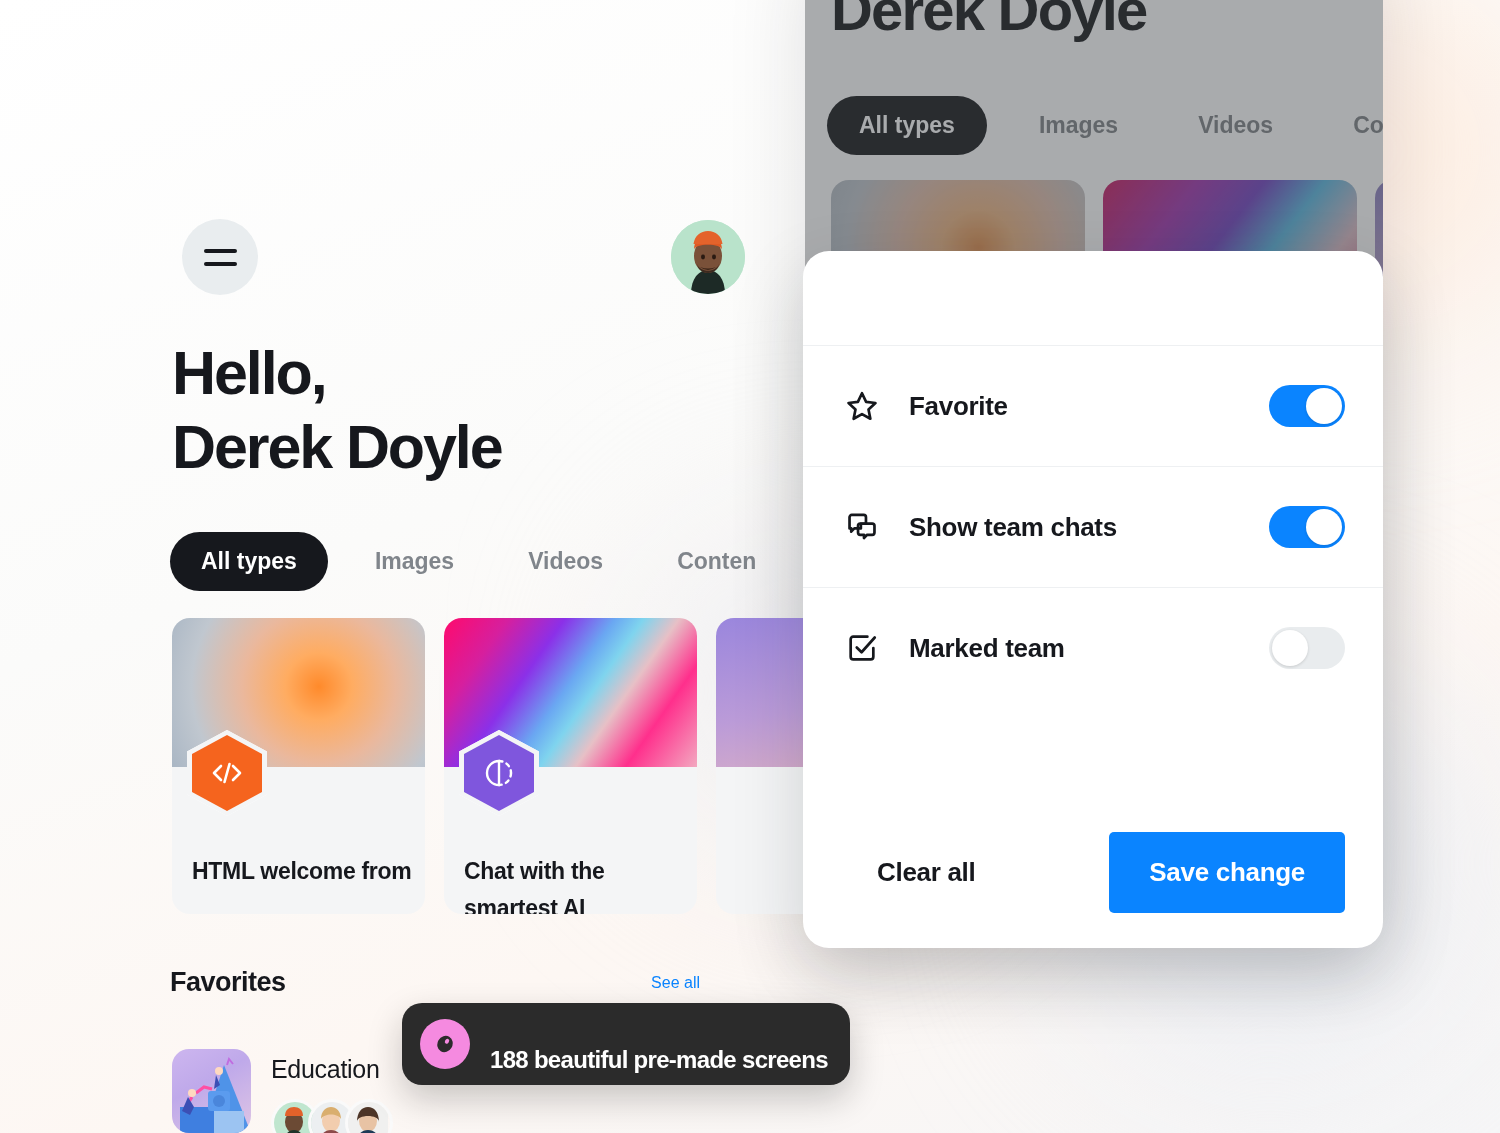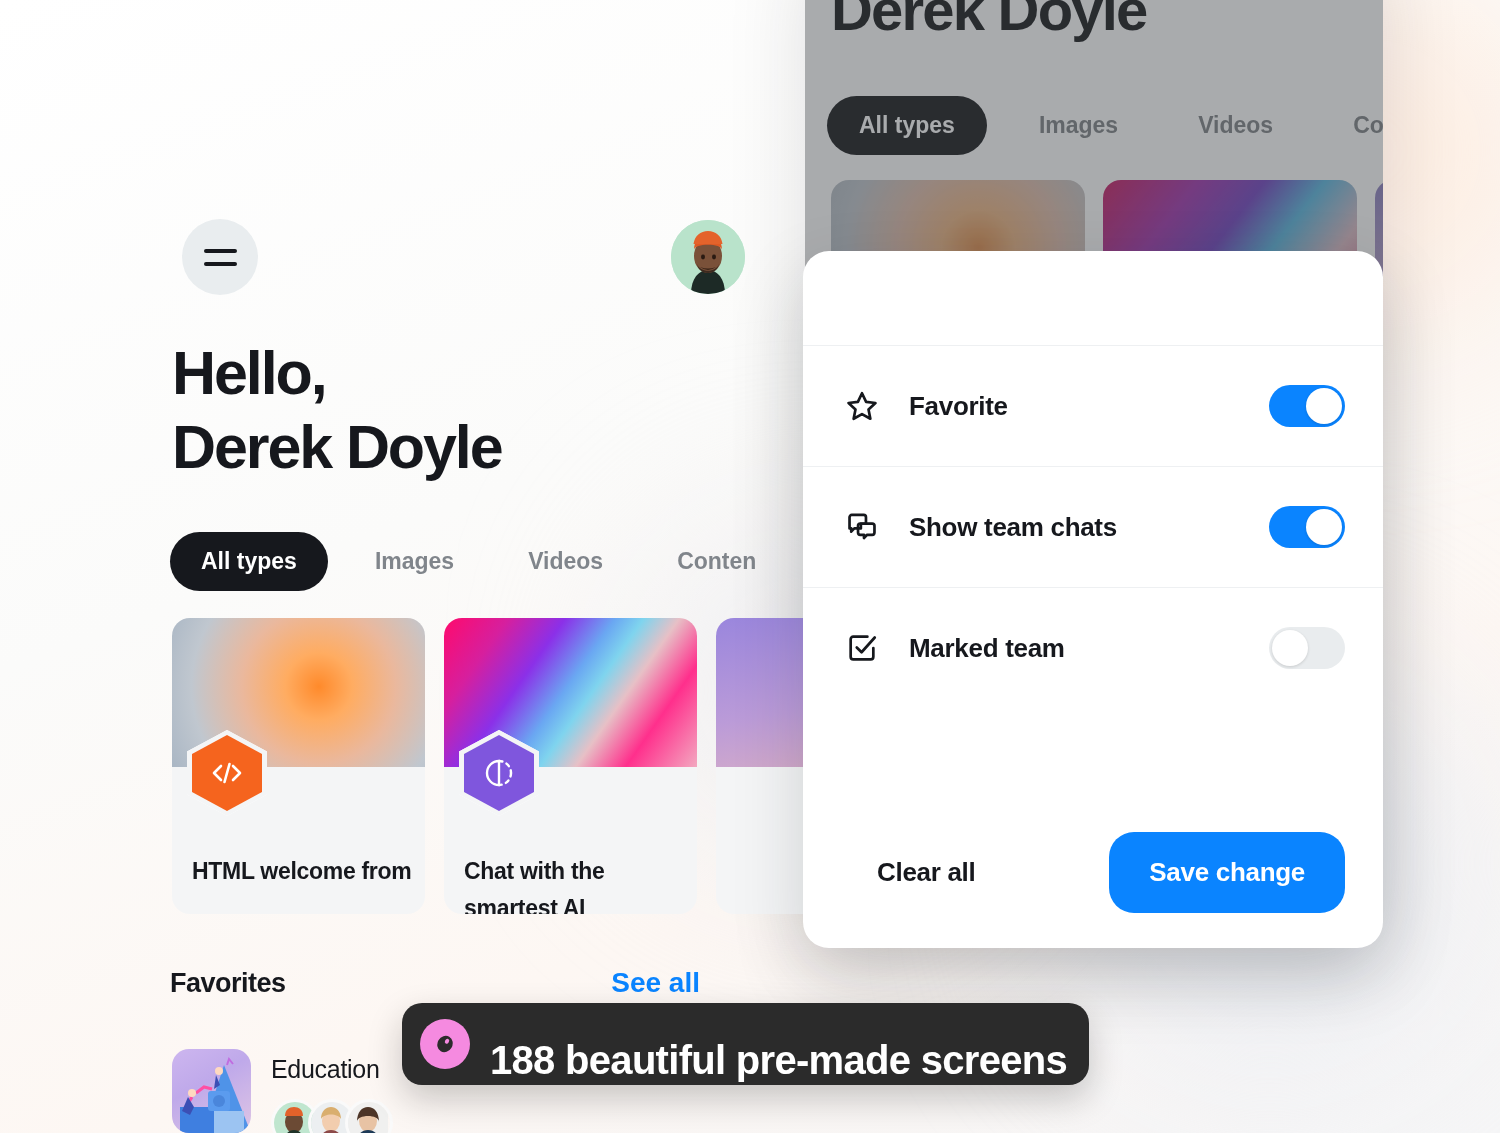--- a/index.html
+++ b/index.html
@@ -170,21 +170,21 @@
 
   .fav-head {
     position: absolute; left: 170px; top: 967px;
     width: 530px;
     display: flex; align-items: center; justify-content: space-between;
   }
   .fav-title {
     font-size: 27px; font-weight: 700; color: #16181d; letter-spacing: -0.5px;
   }
   .see-all {
-    font-size: 28px; font-weight: 700; color: #0a84ff; cursor: pointer; text-align: center;
+    font-size: 16px; font-weight: 400; color: #0a84ff; cursor: pointer; text-align: center;
   }
 
   .fav-row {
     position: absolute; left: 172px; top: 1049px;
     display: flex; align-items: flex-start; gap: 20px;
   }
   .fav-thumb {
     width: 79px; height: 84px; border-radius: 17px; flex: none;
     background: linear-gradient(150deg,#cdb6ef 0%, #bfa9ea 40%, #dfc6e4 100%);
     overflow: hidden; position: relative;
@@ -245,41 +245,41 @@
     display: flex; align-items: center; justify-content: space-between;
     padding: 0 38px;
   }
   .clear-all {
     font-size: 26px; font-weight: 700; color: #16181d;
     letter-spacing: -0.3px; cursor: pointer; padding: 12px 24px;
   }
   .save-btn {
     background: #0a84ff; color: #ffffff;
     font-size: 26px; font-weight: 700; letter-spacing: -0.3px;
-    border: none; border-radius: 25px;
+    border: none; border-radius: 5px;
     padding: 25px 40px; cursor: pointer;
     font-family: "Liberation Sans", sans-serif;
   }
 
   
   .banner {
     position: absolute; left: 402px; top: 1003px;
     height: 82px; border-radius: 20px;
     background: #2b2b2b;
     display: flex; align-items: center;
     padding: 0 22px 0 18px; gap: 20px;
     box-shadow: 0 14px 34px rgba(20,20,20,.22);
   }
   .banner-icon {
     width: 50px; height: 50px; border-radius: 50%;
     background: #f58ae0; flex: none;
     display: flex; align-items: center; justify-content: center;
   }
   .banner-text {
-    font-size: 40px; font-weight: 700; color: #ffffff;
+    font-size: 24px; font-weight: 700; color: #ffffff;
     letter-spacing: -0.7px; white-space: nowrap; margin-top: 32px;
   }
 </style>
 </head>
 <body>
 
 <div id="stage">
 
   <div class="amb amb-a"></div>
   <div class="amb amb-b"></div>

